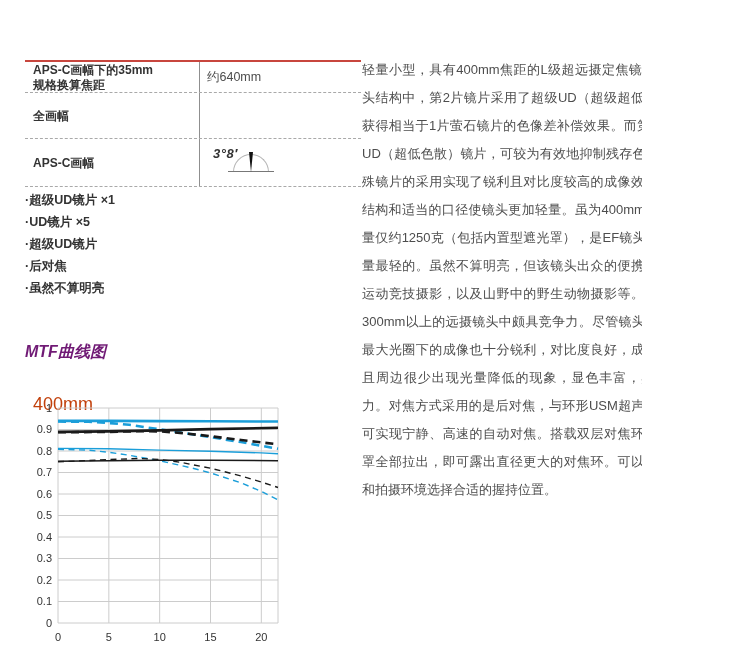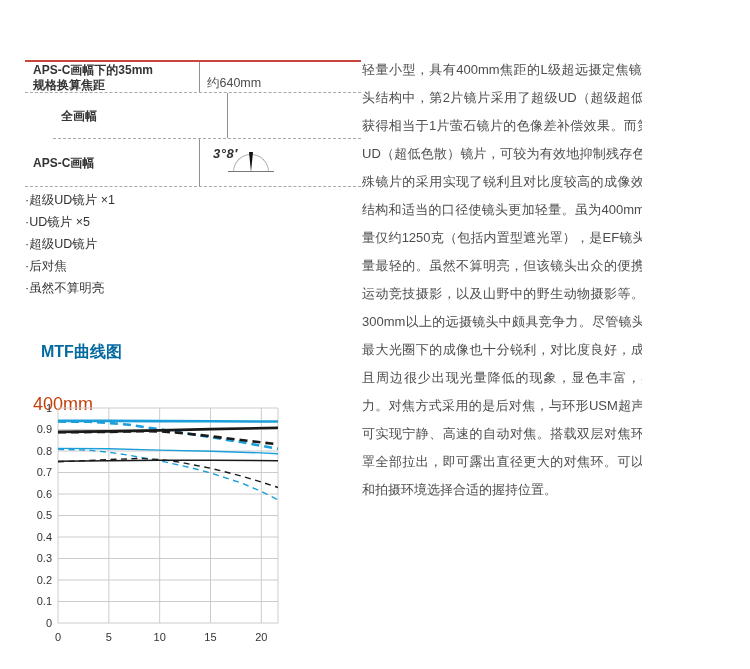--- a/index.html
+++ b/index.html
@@ -8,51 +8,51 @@
   .page { position:relative; width:642px; height:669px; background:#fff; overflow:hidden; }
 
   
   .spec-table { position:absolute; left:25px; top:60px; width:336px; border-top:2px solid #c8463e; }
   .spec-row { display:flex; border-bottom:1px dashed #a9a9a9; }
   .spec-cell-label { width:175px; border-right:1px solid #8f8f8f; padding:5px 6px 4px 8px;
     font-size:12px; font-weight:700; color:#333; line-height:14.5px; white-space:pre-line;
     display:flex; align-items:center; }
   .spec-cell-value { flex:1; position:relative; }
   .row-1 { height:31px; }
-  .row-2 { height:46px;margin-left:28px; }
+  .row-2 { height:46px; }
   .row-3 { height:48px;justify-content:flex-end; }
-  .spec-plain-value { position:absolute; left:7px; top:13px; font-size:12.5px; color:#4d4d4d; }
+  .spec-plain-value { position:absolute; left:7px; top:7px; font-size:12.5px; color:#4d4d4d; }
 
   .angle-label { position:absolute; font-size:13px; font-weight:700; color:#333; letter-spacing:0.5px; }
   .row-2 .angle-label { left:9px; top:6px; }
   .row-3 .angle-label { left:13px; top:7px;font-style:italic; }
   .angle-diagram { position:absolute; }
   .row-2 .angle-diagram { left:32px; bottom:12px; width:40px; height:21px; }
   .row-3 .angle-diagram { left:33px; bottom:14px; width:36px; height:19px; }
   .angle-arc { position:absolute; left:0; bottom:0; border:1px solid #b5b5b5; border-bottom:none; }
   .row-2 .angle-arc { width:40px; height:20px; border-radius:20px 20px 0 0; }
   .row-3 .angle-arc { width:36px; height:18px; border-radius:18px 18px 0 0; }
   .angle-baseline { position:absolute; bottom:0; height:1px; background:#777; }
   .row-2 .angle-baseline { left:-5px; width:50px; }
   .row-3 .angle-baseline { left:-5px; width:46px; }
   .angle-wedge { position:absolute; bottom:0; left:50%; transform:translateX(-50%);
     width:0; height:0; border-top-color:#111; border-top-style:solid; }
   .row-2 .angle-wedge { border-left:3.5px solid transparent; border-right:3.5px solid transparent; border-top-width:23px; }
   .row-3 .angle-wedge { border-left:2.5px solid transparent; border-right:2.5px solid transparent; border-top-width:20px; }
 
   
   .features { position:absolute; left:25px; top:189px; list-style:none; }
-  .features li { font-size:12.5px; font-weight:400; color:#333; line-height:22px; }
+  .features li { font-size:12.5px; font-weight:700; color:#333; line-height:22px; }
 
   
   .description { position:absolute; left:362px; top:56px; width:376px;
     font-size:13px; line-height:28px; color:#4d4d4d; text-align:justify; }
 
   
-  .mtf-heading { position:absolute; left:41px; top:342px; font-size:16px; font-weight:700; color:#0369a1; }
+  .mtf-heading { position:absolute; left:25px; top:342px; font-size:16px; font-weight:700; color:#701a75;font-style:italic; }
   .chart-subtitle { position:absolute; left:33px; top:394px; font-size:18px; color:#c2410c; }
   .mtf-svg { position:absolute; left:33px; top:404px; }
 </style>
 </head>
 <body>
 
 <div class="page">
 
   <div class="spec-table">
     <div class="spec-row row-1">

